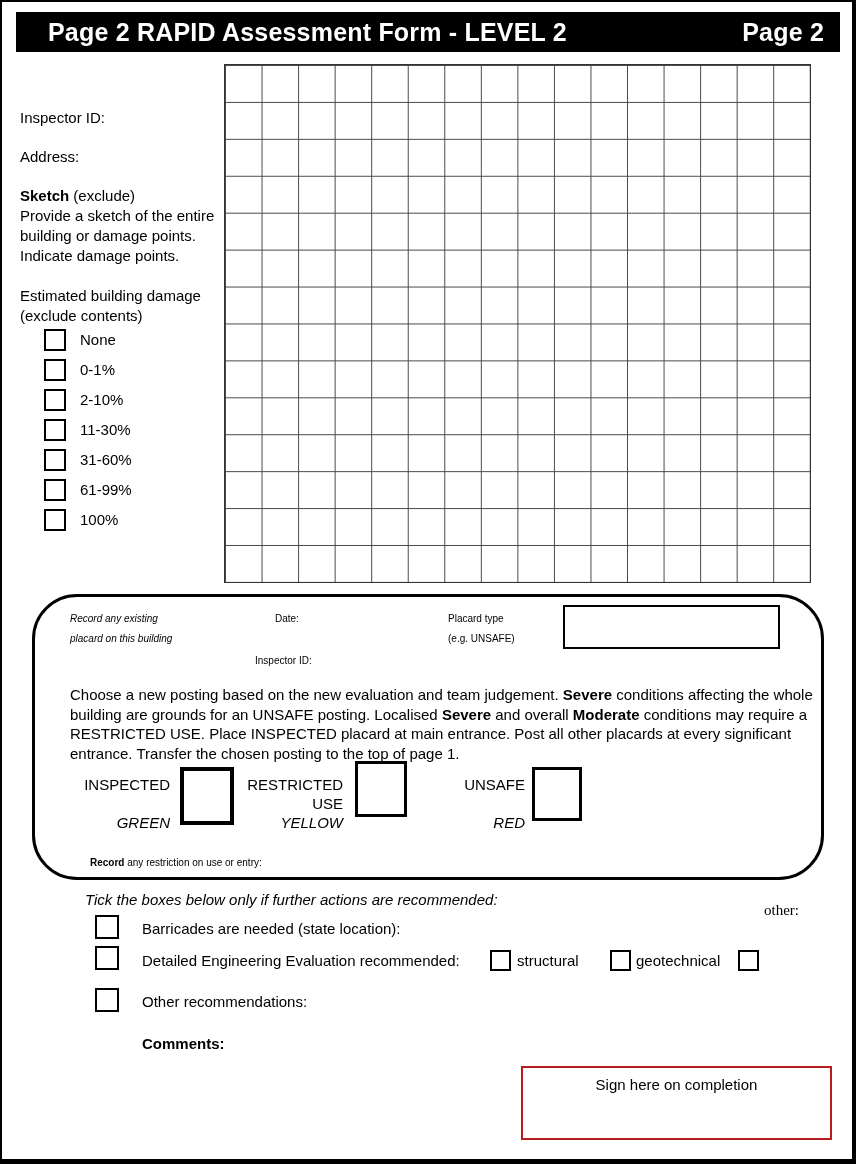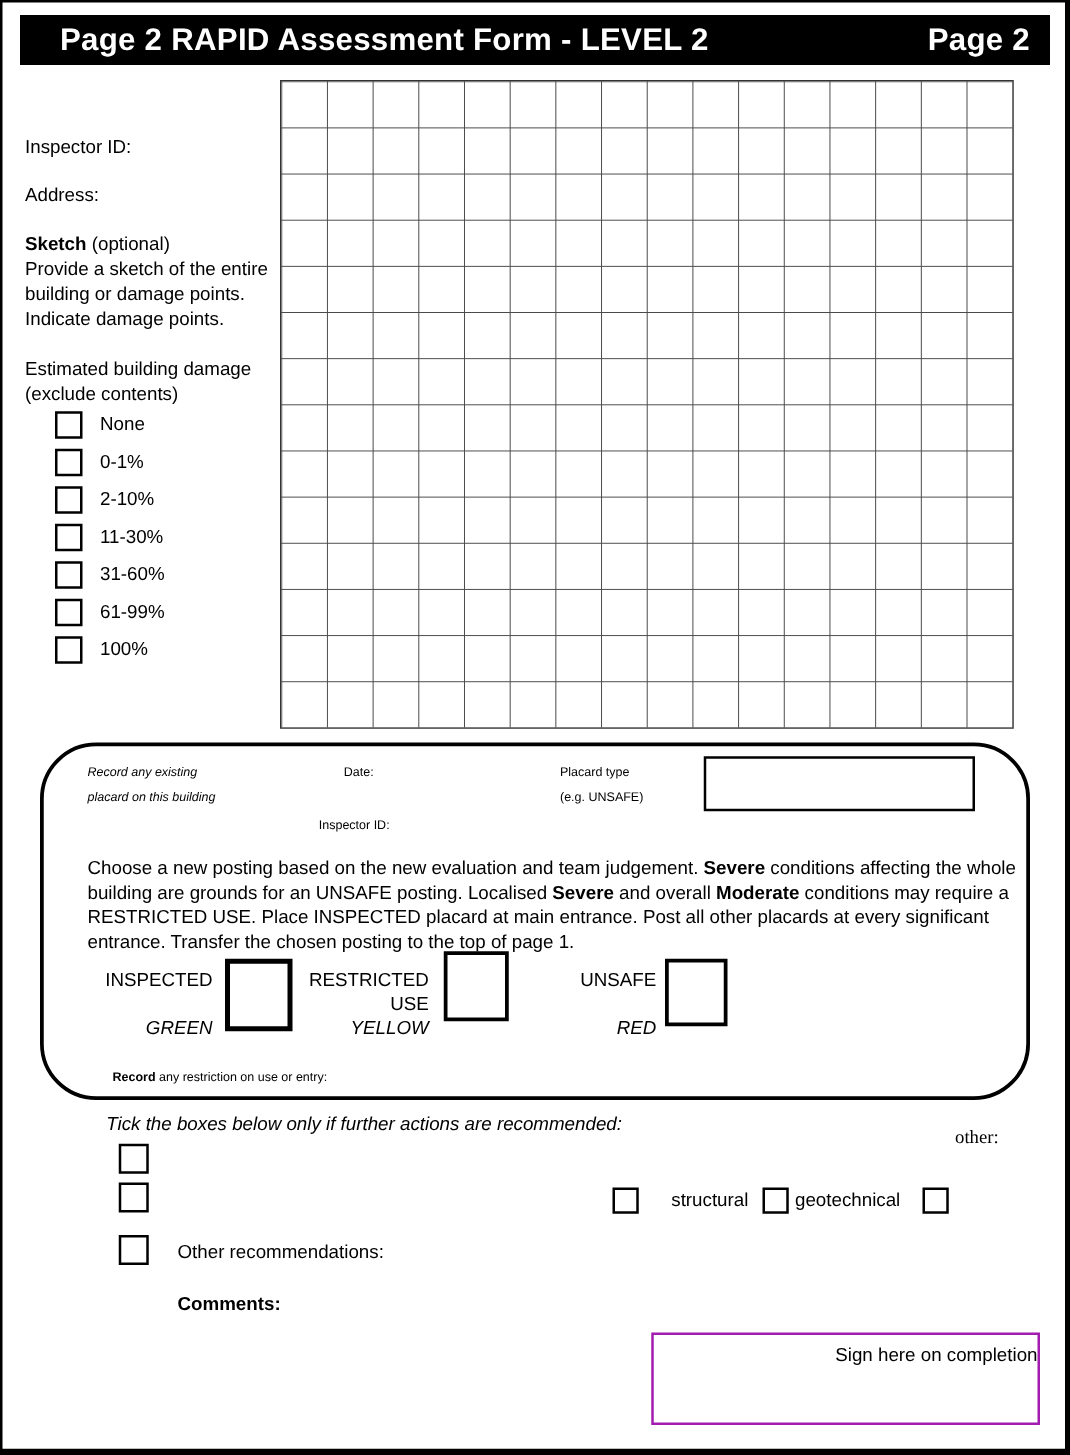--- a/index.html
+++ b/index.html
@@ -53,40 +53,40 @@
   }
   .instr { position: absolute; left: 35px; top: 88px; width: 748px; font-size: 15px; line-height: 19.5px; }
   .post-label { position: absolute; text-align: right; font-size: 15px; line-height: 19px; }
   .post-color { position: absolute; top: 38px; right: 0; font-style: italic; }
   .post-box { position: absolute; border: 3px solid #000; background: #fff; }
   .post-box.thick { border-width: 4px; }
   .action-cb { position: absolute; width: 24px; height: 24px; border: 2px solid #000; background: #fff; }
   .sub-cb { position: absolute; width: 21px; height: 21px; border: 2px solid #000; background: #fff; }
   .sign-box {
     position: absolute; left: 519px; top: 1064px; width: 311px; height: 74px;
-    border: 2px solid #a21caf; text-align: right; padding-top: 8px; font-size: 15px;
+    border: 2px solid #b91c1c; text-align: center; padding-top: 8px; font-size: 15px;
   }
 </style>
 </head>
 <body>
 
 <div class="page">
 
   <div class="header-bar">
     <span>Page 2  RAPID Assessment Form - LEVEL 2</span>
     <span>Page 2</span>
   </div>
 
   <div class="sketch-grid"></div>
 
   <div class="lbl" style="left:18px; top:106px;">Inspector ID:</div>
   <div class="lbl" style="left:18px; top:145px;">Address:</div>
 
   <div class="lbl" style="left:18px; top:184px;">
-    <span class="b">Sketch</span><span> (optional)</span>
+    <span class="b">Sketch</span><span> (exclude)</span>
   </div>
   <div class="lbl" style="left:18px; top:204px;">
     <div>Provide a sketch of the entire</div>
     <div>building or damage points.</div>
     <div>Indicate damage points.</div>
   </div>
 
   <div class="lbl" style="left:18px; top:284px;">
     <div>Estimated building damage</div>
     <div>(exclude contents)</div>
@@ -164,25 +164,27 @@
     <div class="post-box" style="left:497px; top:170px; width:50px; height:54px;"></div>
 
     <div class="pb-item" style="left:55px; top:256px;">
       <span class="b">Record</span><span> any restriction on use or entry:</span>
     </div>
   </div>
 
   <div class="lbl i" style="left:83px; top:888px;">Tick the boxes below only if further actions are recommended:</div>
 
   <div class="action-cb" style="left:93px; top:913px;"></div>
+  <div class="lbl" style="left:140px; top:917px;">Barricades are needed (state location):</div>
 
   <div class="action-cb" style="left:93px; top:944px;"></div>
+  <div class="lbl" style="left:140px; top:949px;">Detailed Engineering Evaluation recommended:</div>
 
   <div class="sub-cb" style="left:488px; top:948px;"></div>
-  <div class="lbl" style="left:515px; top:949px;margin-left:20px;">structural</div>
+  <div class="lbl" style="left:515px; top:949px;">structural</div>
 
   <div class="sub-cb" style="left:608px; top:948px;"></div>
   <div class="lbl" style="left:634px; top:949px;">geotechnical</div>
 
   <div class="sub-cb" style="left:736px; top:948px;"></div>
   <div class="lbl" style="left:762px; top:898px;font-family:Liberation Serif, serif;">other:</div>
 
   <div class="action-cb" style="left:93px; top:986px;"></div>
   <div class="lbl" style="left:140px; top:990px;">Other recommendations:</div>
 

